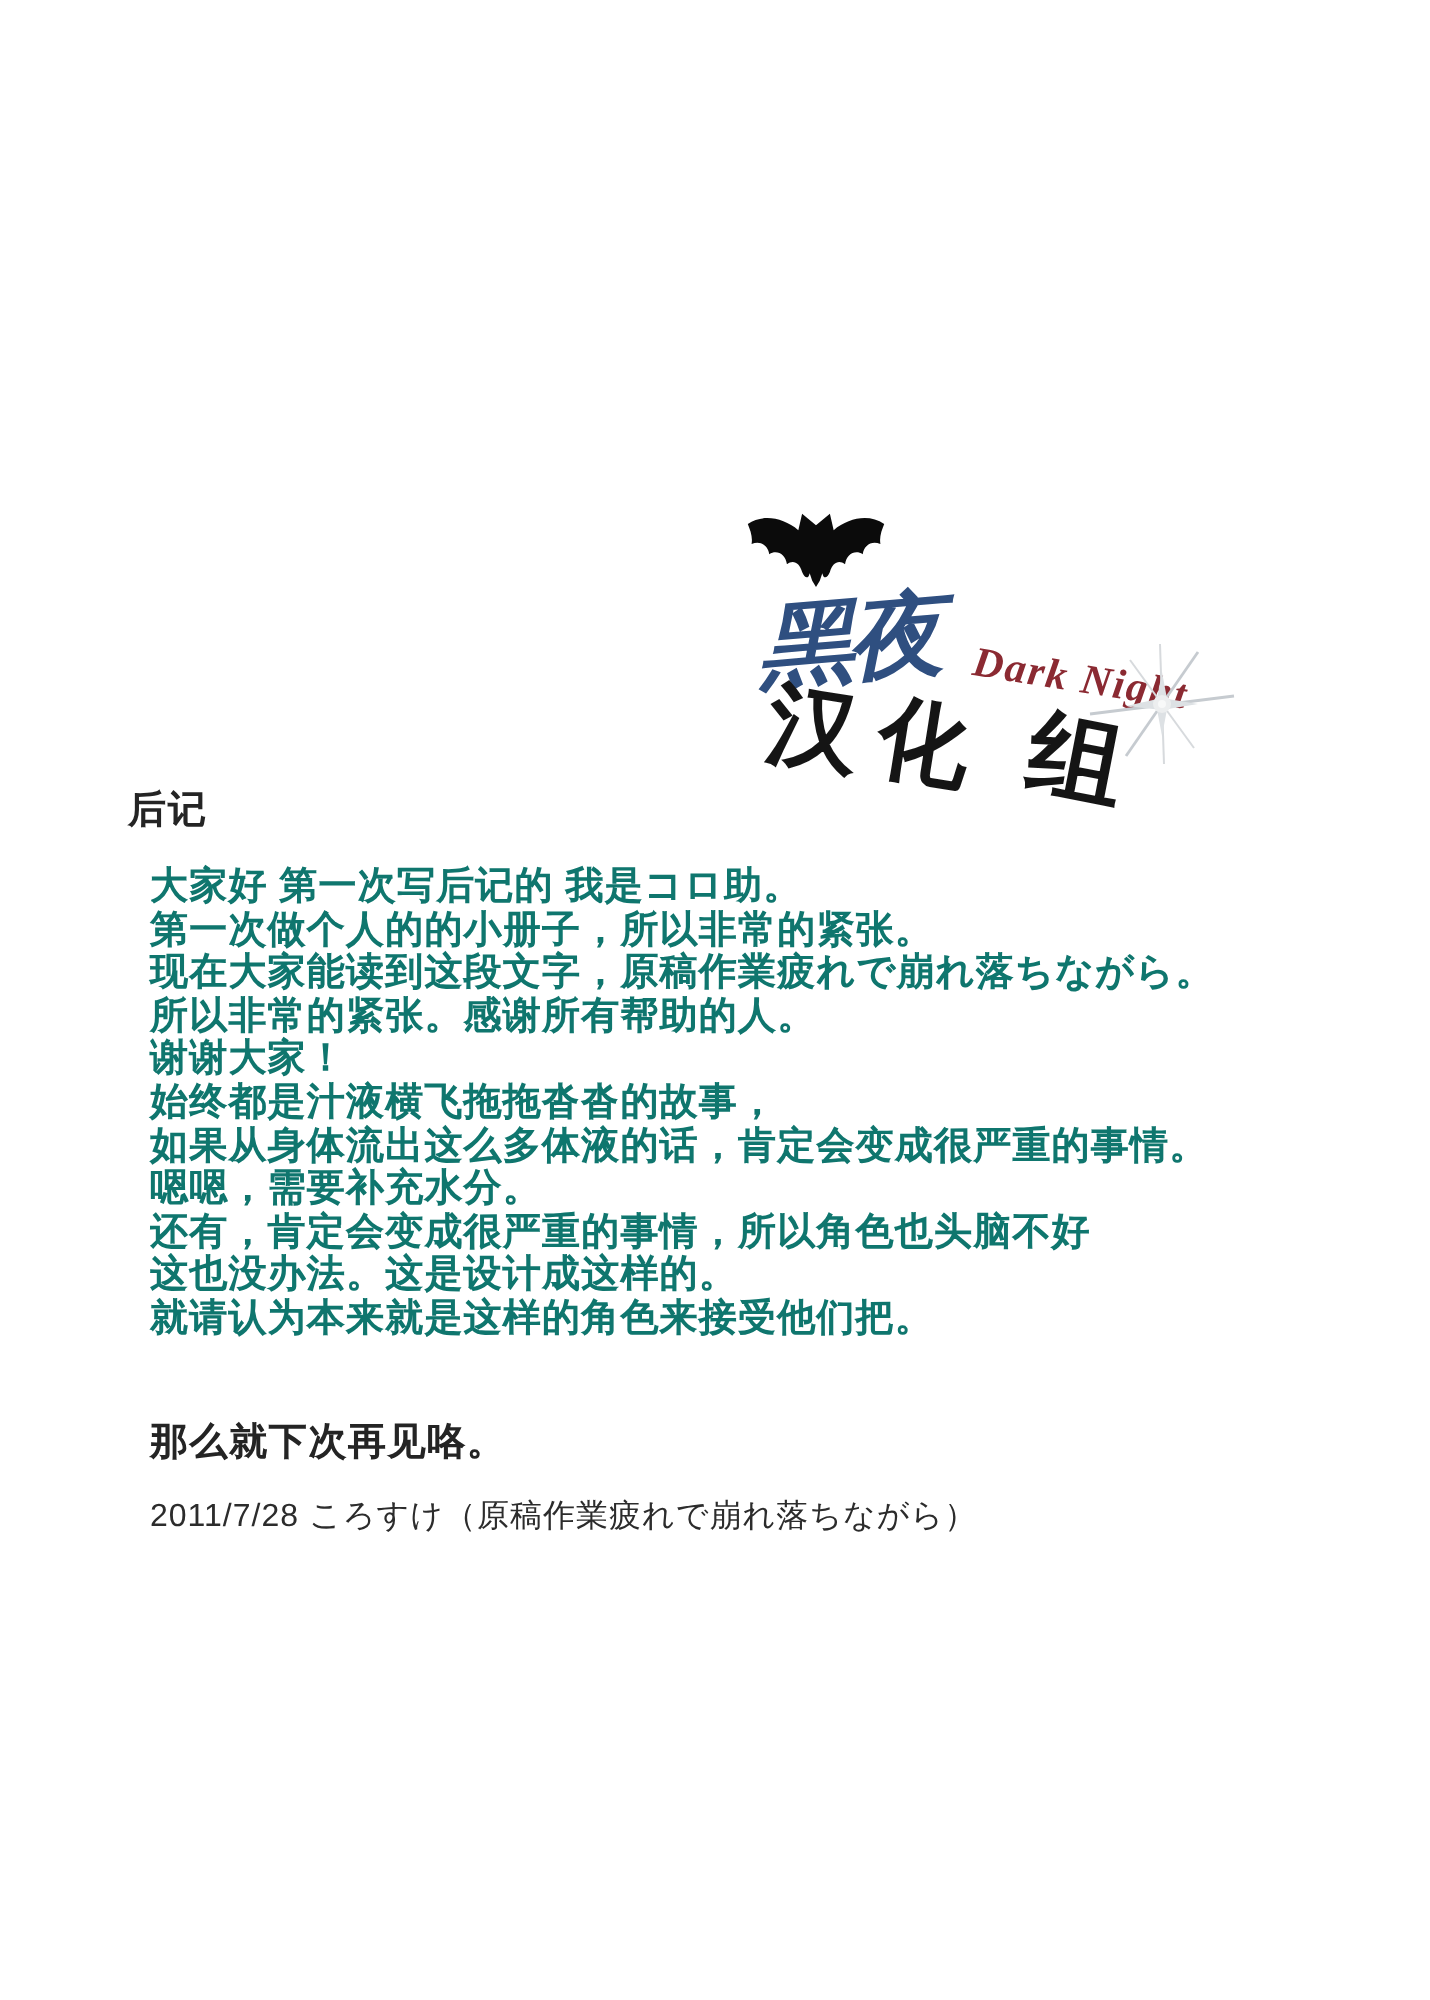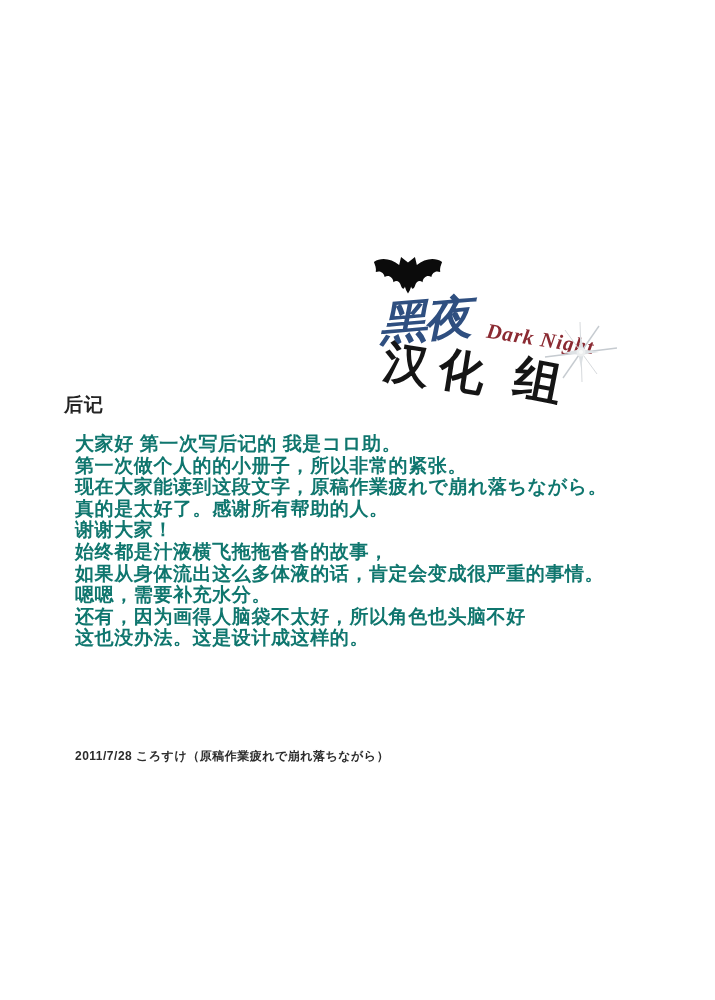--- a/index.html
+++ b/index.html
@@ -57,21 +57,21 @@
     color: #0f766e;
     white-space: nowrap;
   }
   .closing-line {
     position: absolute; left: 75px; top: 708px;
     font-size: 19px; font-weight: 600; letter-spacing: 0.8px;
     color: #242424;
   }
   .signature-line {
     position: absolute; left: 75px; top: 748px;
-    font-size: 12px; font-weight: 700; letter-spacing: 0.5px;
+    font-size: 16px; font-weight: 400; letter-spacing: 0.5px;
     color: #2c2c2c;
     white-space: nowrap;
   }
 </style>
 </head>
 <body>
 
 <div class="page">
 
   <svg class="bat" viewBox="0 0 120 76" xmlns="http://www.w3.org/2000/svg" aria-hidden="true">
@@ -110,25 +110,27 @@
     <circle cx="38" cy="32" r="4.5" fill="#eceeef"></circle>
     <circle cx="38" cy="32" r="2" fill="#f8f9f9"></circle>
   </svg>
 
   <div class="afterword-title">后记</div>
 
   <div class="afterword-body">
     <div>大家好 第一次写后记的 我是コロ助。</div>
     <div>第一次做个人的的小册子，所以非常的紧张。</div>
     <div>现在大家能读到这段文字，原稿作業疲れで崩れ落ちながら。</div>
-    <div>真的是太好了。感谢所有帮助的人。</div>
+    <div>所以非常的紧张。感谢所有帮助的人。</div>
     <div>谢谢大家！</div>
     <div>始终都是汁液横飞拖拖沓沓的故事，</div>
     <div>如果从身体流出这么多体液的话，肯定会变成很严重的事情。</div>
     <div>嗯嗯，需要补充水分。</div>
-    <div>还有，因为画得人脑袋不太好，所以角色也头脑不好</div>
+    <div>还有，肯定会变成很严重的事情，所以角色也头脑不好</div>
     <div>这也没办法。这是设计成这样的。</div>
+    <div>就请认为本来就是这样的角色来接受他们把。</div>
   </div>
 
+  <div class="closing-line">那么就下次再见咯。</div>
 
   <div class="signature-line">2011/7/28 ころすけ（原稿作業疲れで崩れ落ちながら）</div>
 
 </div>
 
 </body></html>

